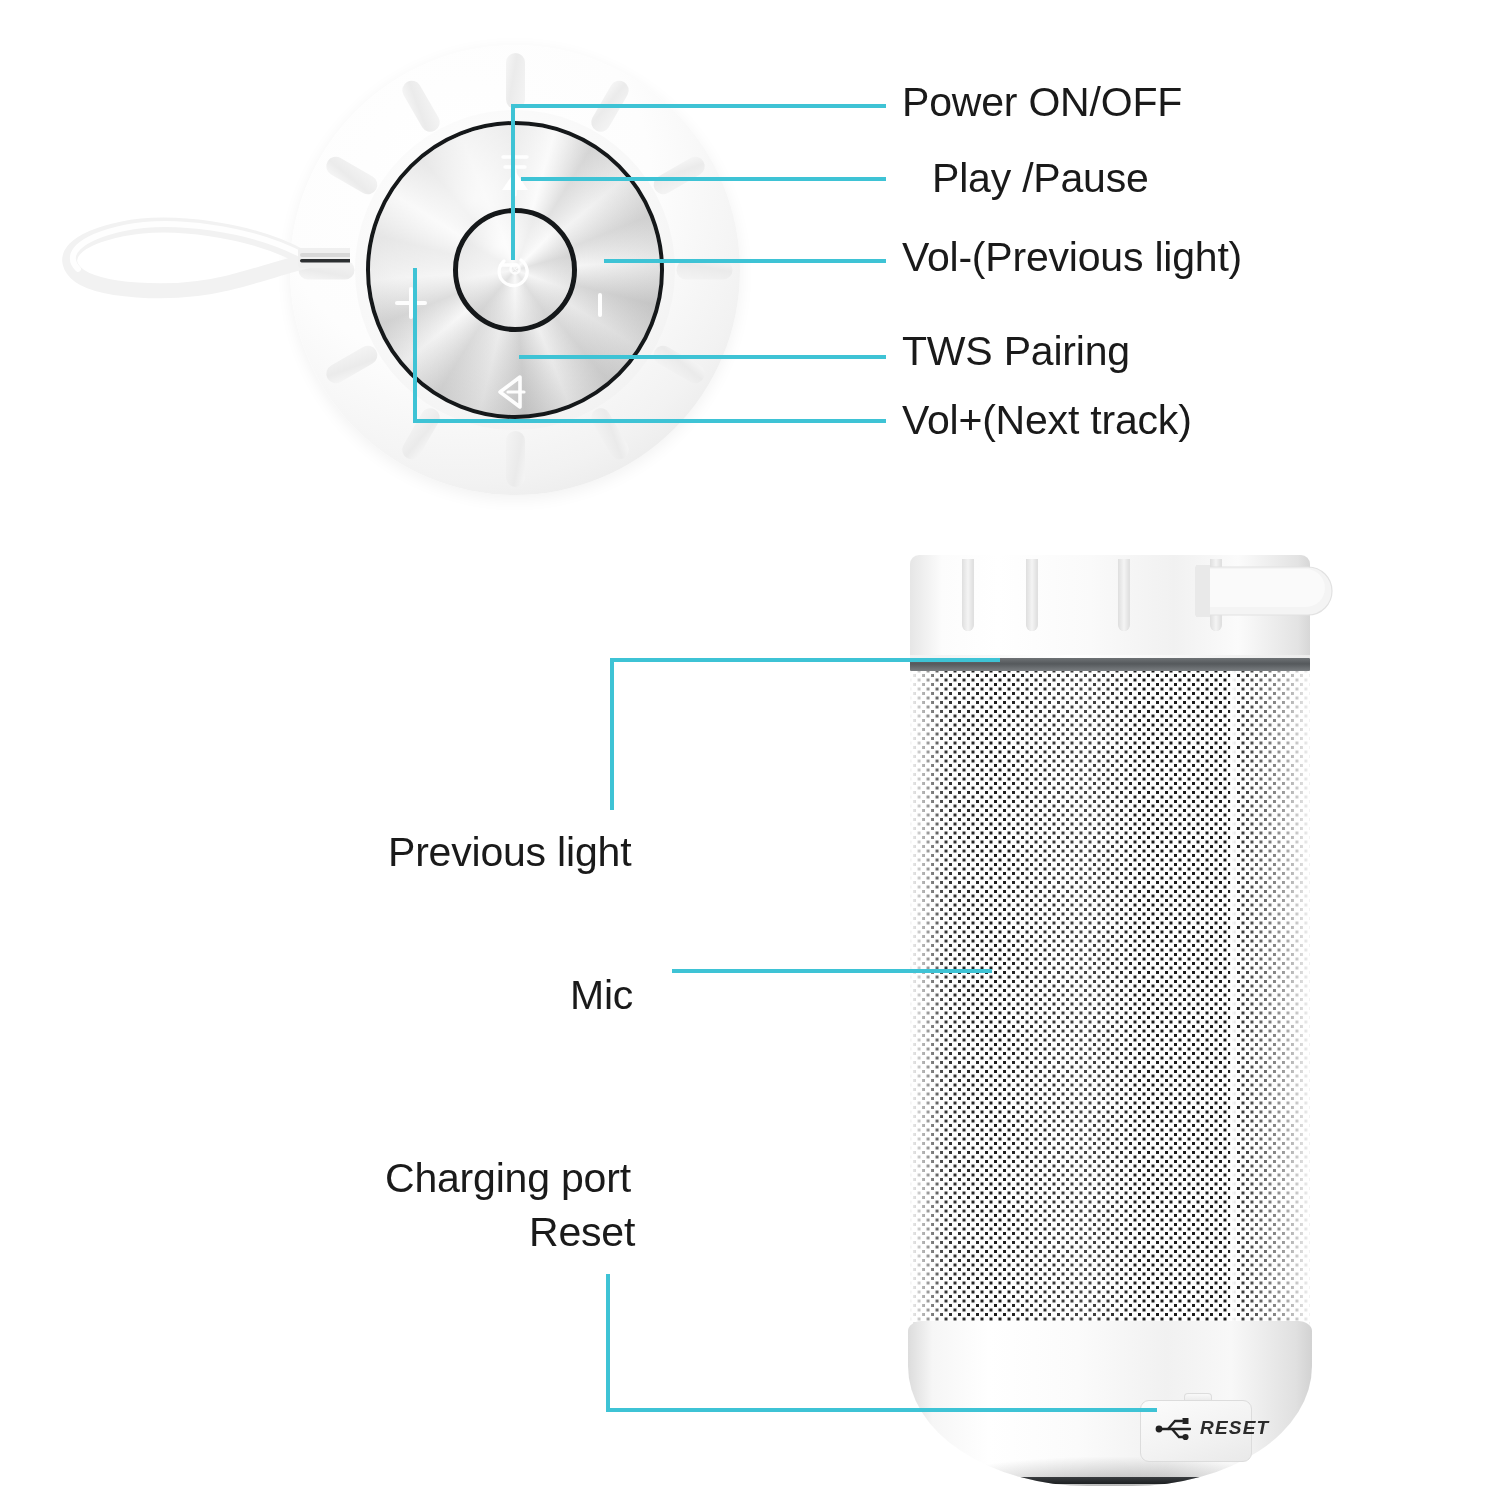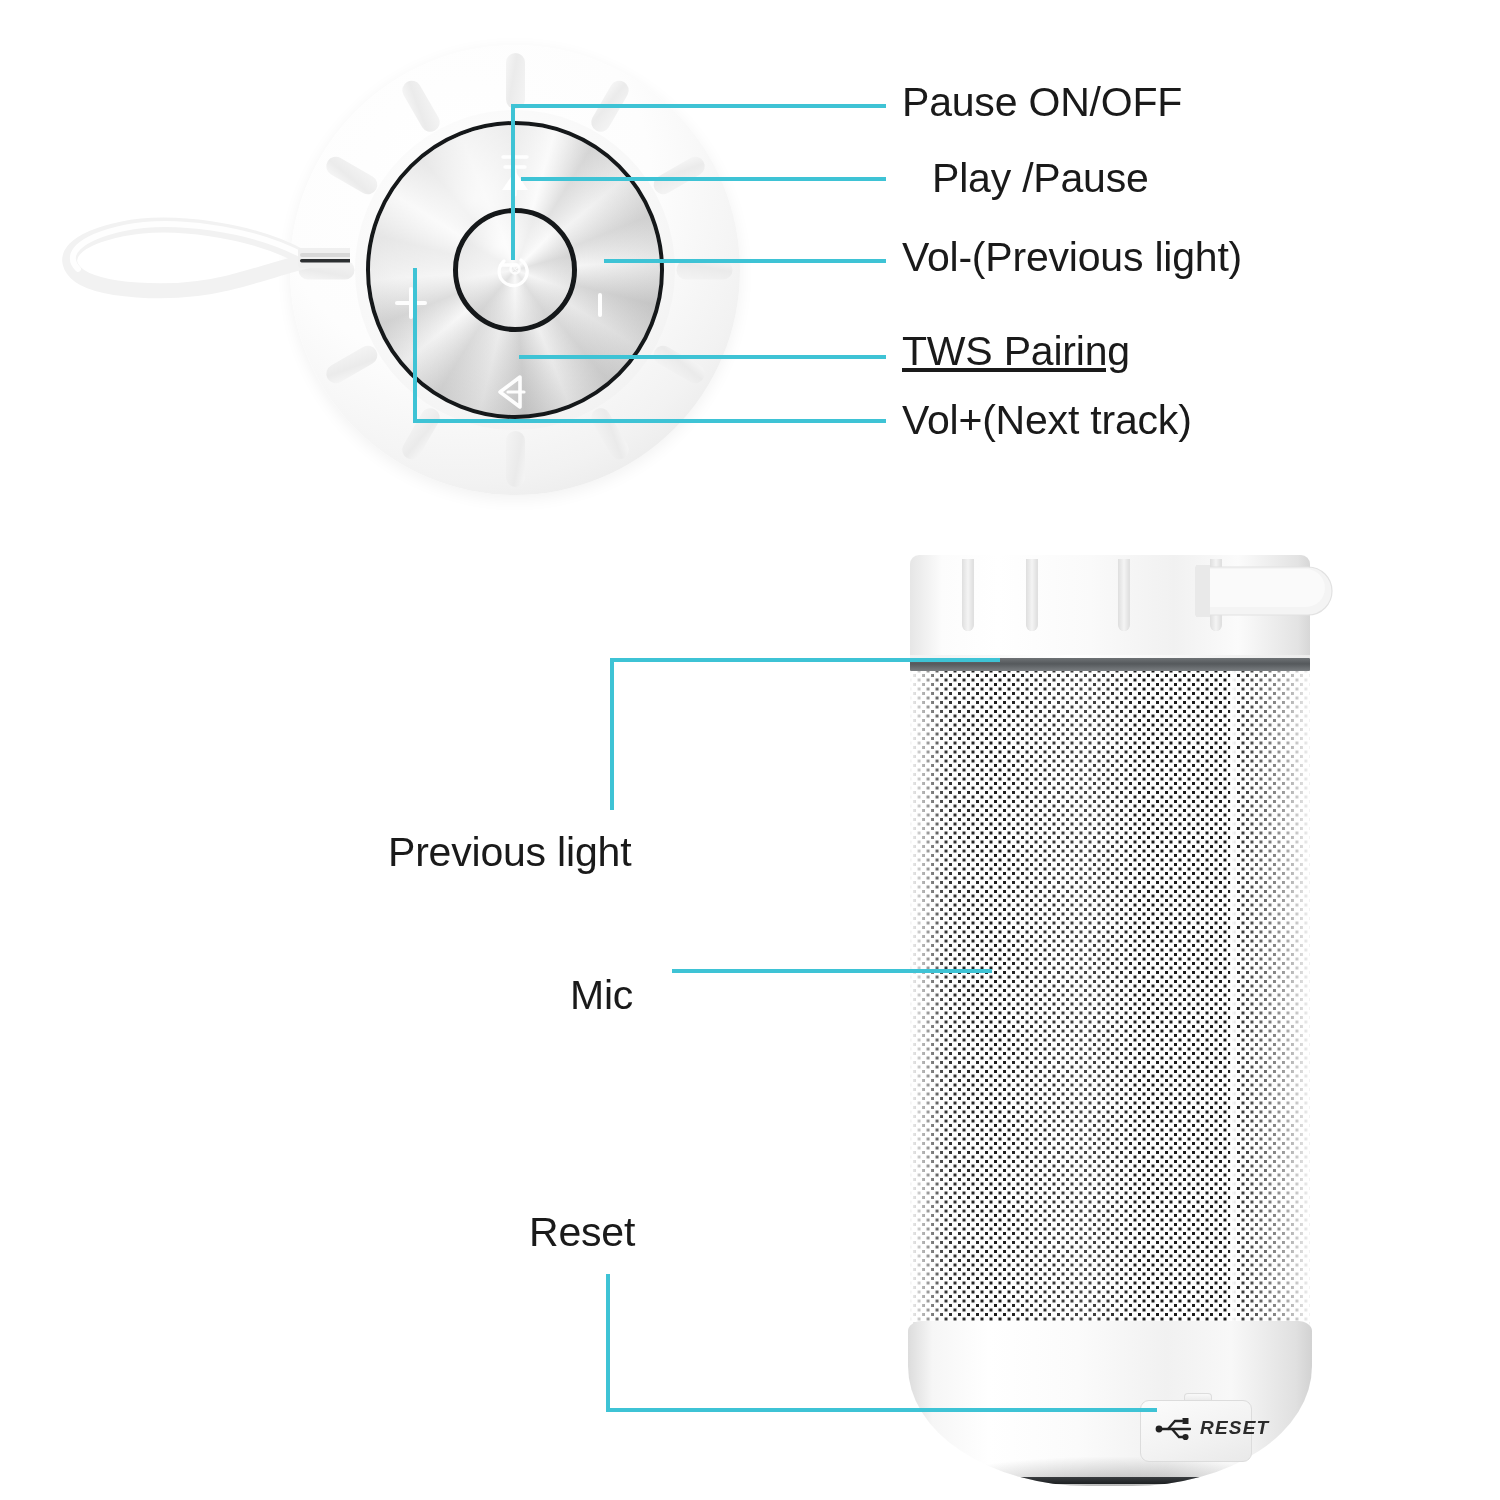--- a/index.html
+++ b/index.html
@@ -360,24 +360,24 @@
 
   <div class="lead-h" style="left:521px; top:177px; width:365px;"></div>
 
   <div class="lead-h" style="left:604px; top:259px; width:282px;"></div>
 
   <div class="lead-h" style="left:519px; top:355px; width:367px;"></div>
 
   <div class="lead-v" style="left:413px; top:268px; height:155px;"></div>
   <div class="lead-h" style="left:413px; top:419px; width:473px;"></div>
 
-  <div class="callout-label" style="left:902px; top:82px;">Pause ON/OFF</div>
+  <div class="callout-label" style="left:902px; top:82px;">Power ON/OFF</div>
   <div class="callout-label" style="left:932px; top:158px;">Play /Pause</div>
   <div class="callout-label" style="left:902px; top:237px;">Vol-(Previous light)</div>
-  <div class="callout-label" style="left:902px; top:331px;text-decoration:underline;">TWS Pairing</div>
+  <div class="callout-label" style="left:902px; top:331px;">TWS Pairing</div>
   <div class="callout-label" style="left:902px; top:400px;">Vol+(Next track)</div>
 
   <div id="speaker">
 
     <div class="sp-cap">
       <div class="cap-groove" style="left:52px;"></div>
       <div class="cap-groove" style="left:116px;"></div>
       <div class="cap-groove" style="left:208px;"></div>
       <div class="cap-groove" style="left:300px;"></div>
     </div>
@@ -424,15 +424,16 @@
   <div class="lead-h" style="left:610px; top:658px; width:390px;"></div>
   <div class="lead-v" style="left:610px; top:658px; height:152px;"></div>
 
   <div class="lead-h" style="left:672px; top:969px; width:320px;"></div>
 
   <div class="lead-v" style="left:606px; top:1274px; height:138px;"></div>
   <div class="lead-h" style="left:606px; top:1408px; width:551px;"></div>
 
   <div class="callout-label" style="left:388px; top:832px;">Previous light</div>
   <div class="callout-label" style="left:570px; top:975px;">Mic</div>
+  <div class="callout-label" style="left:385px; top:1158px;">Charging port</div>
   <div class="callout-label" style="left:529px; top:1212px;">Reset</div>
 
 </div>
 
 </body></html>

